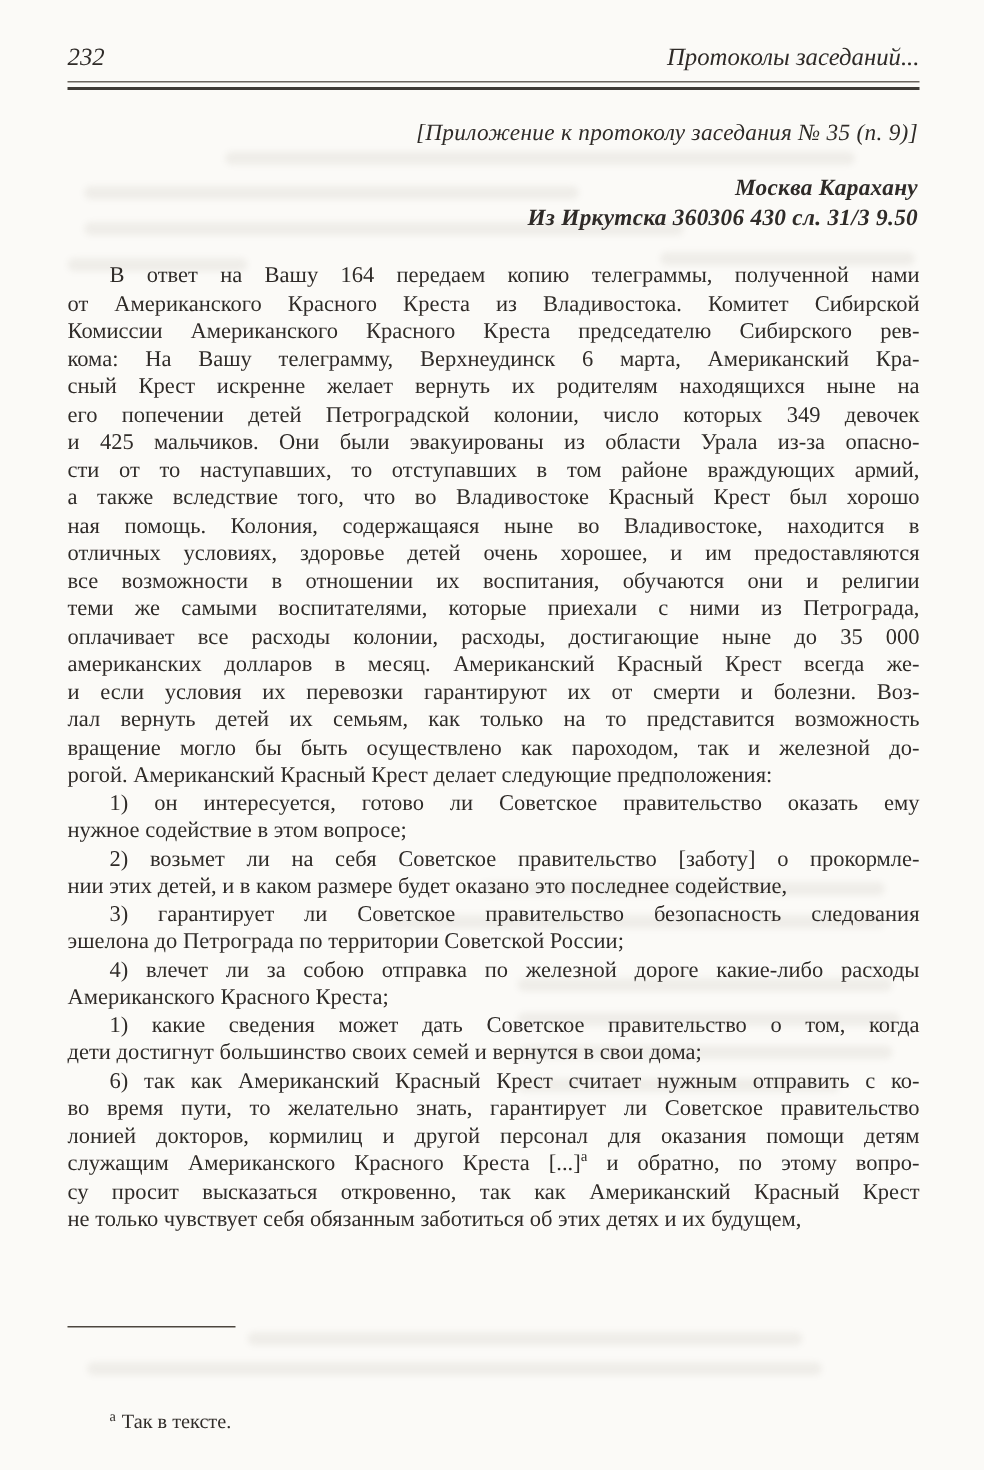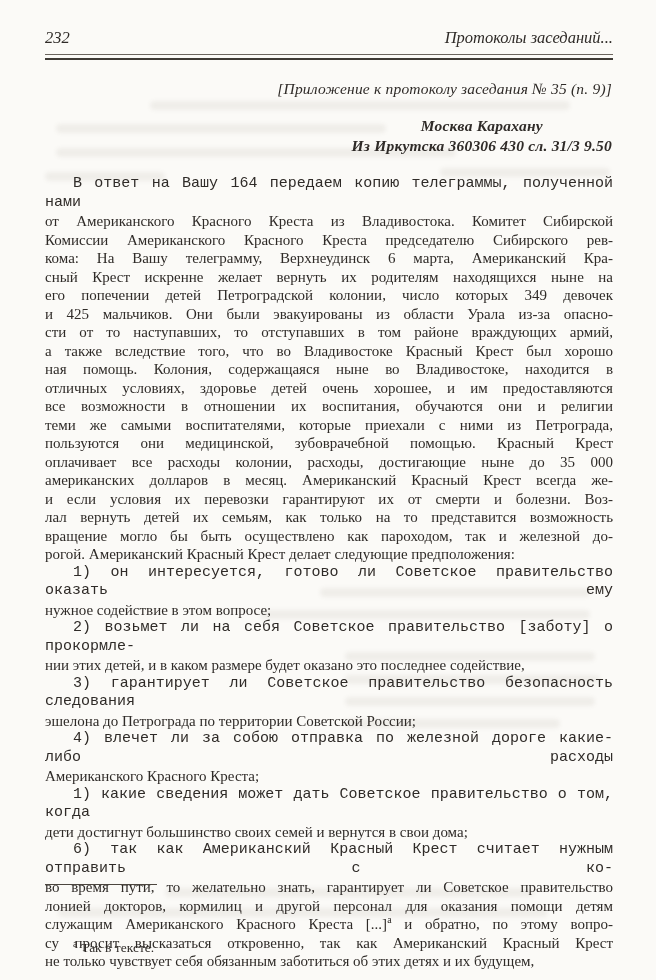--- a/index.html
+++ b/index.html
@@ -28,34 +28,34 @@
   }
   
   .attachment-heading {
     position: absolute; top: 80px; right: 44px;
     font-style: italic; font-size: 15.5px; letter-spacing: .2px;
     text-align: right;
   }
   .address-block {
     position: absolute; top: 116px; right: 44px;
     font-style: italic; font-weight: 600; font-size: 15.5px;
-    line-height: 20px; text-align: center; letter-spacing: .2px;
+    line-height: 20px; text-align: right; letter-spacing: .2px;
   }
   
   .body-text {
     position: absolute; top: 175px; left: 45px; width: 568px;
     font-size: 15px; line-height: 18.5px;
   }
   .line {
     text-align: justify;
     text-align-last: justify;
     white-space: normal;
   }
   .line.last { text-align-last: left; }
-  .para .line:first-child { text-indent: 28px; font-family: Liberation Mono, monospace; }
+  .para .line:first-child { text-indent: 28px; }
   sup.fnm {
     font-size: 10px; line-height: 0; vertical-align: super;
   }
   
   .footnote-rule {
     position: absolute; top: 884px; left: 45px; width: 112px;
     border-top: 1.5px solid #4c463f;
   }
   .footnote {
     position: absolute; top: 892px; left: 45px; width: 568px;
@@ -111,21 +111,20 @@
         <div class="line">кома: На Вашу телеграмму, Верхнеудинск 6 марта, Американский Кра-</div>
         <div class="line">сный Крест искренне желает вернуть их родителям находящихся ныне на</div>
         <div class="line">его попечении детей Петроградской колонии, число которых 349 девочек</div>
         <div class="line">и 425 мальчиков. Они были эвакуированы из области Урала из-за опасно-</div>
         <div class="line">сти от то наступавших, то отступавших в том районе враждующих армий,</div>
         <div class="line">а также вследствие того, что во Владивостоке Красный Крест был хорошо</div>
         <div class="line">ная помощь. Колония, содержащаяся ныне во Владивостоке, находится в</div>
         <div class="line">отличных условиях, здоровье детей очень хорошее, и им предоставляются</div>
         <div class="line">все возможности в отношении их воспитания, обучаются они и религии</div>
         <div class="line">теми же самыми воспитателями, которые приехали с ними из Петрограда,</div>
-        <div class="line">пользуются они медицинской, зубоврачебной помощью. Красный Крест</div>
         <div class="line">оплачивает все расходы колонии, расходы, достигающие ныне до 35 000</div>
         <div class="line">американских долларов в месяц. Американский Красный Крест всегда же-</div>
         <div class="line">и если условия их перевозки гарантируют их от смерти и болезни. Воз-</div>
         <div class="line">лал вернуть детей их семьям, как только на то представится возможность</div>
         <div class="line">вращение могло бы быть осуществлено как пароходом, так и железной до-</div>
         <div class="line last">рогой. Американский Красный Крест делает следующие предположения:</div>
       </div>
     <div class="para">
         <div class="line">1) он интересуется, готово ли Советское правительство оказать ему</div>
         <div class="line last">нужное содействие в этом вопросе;</div>

